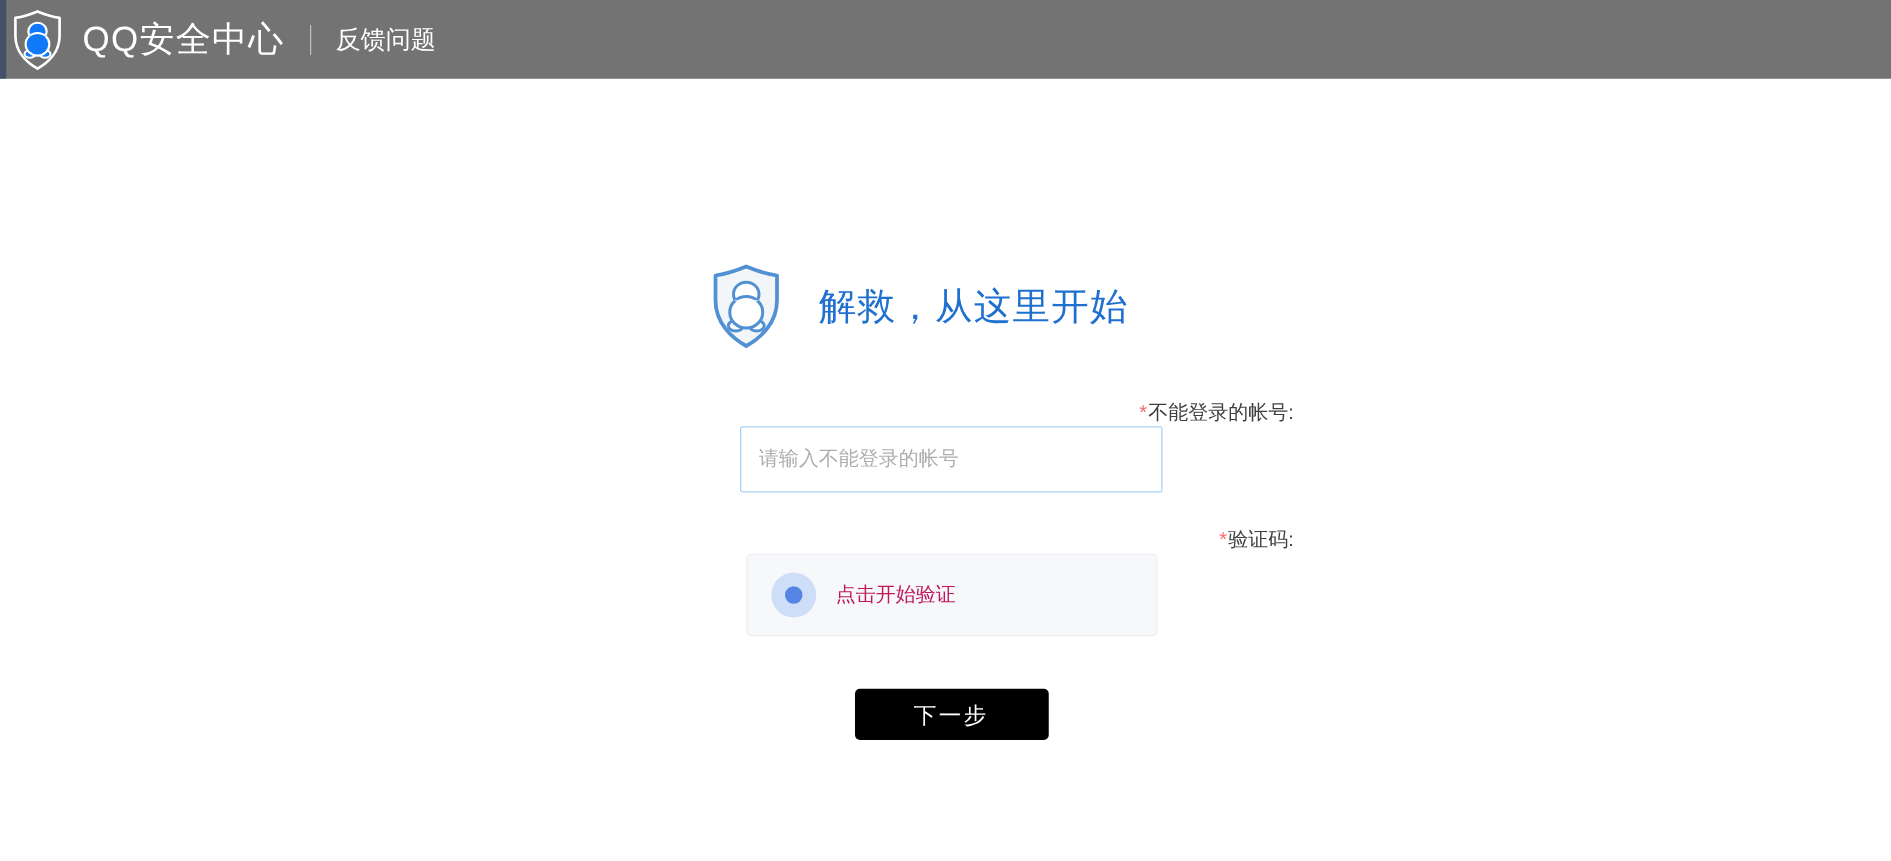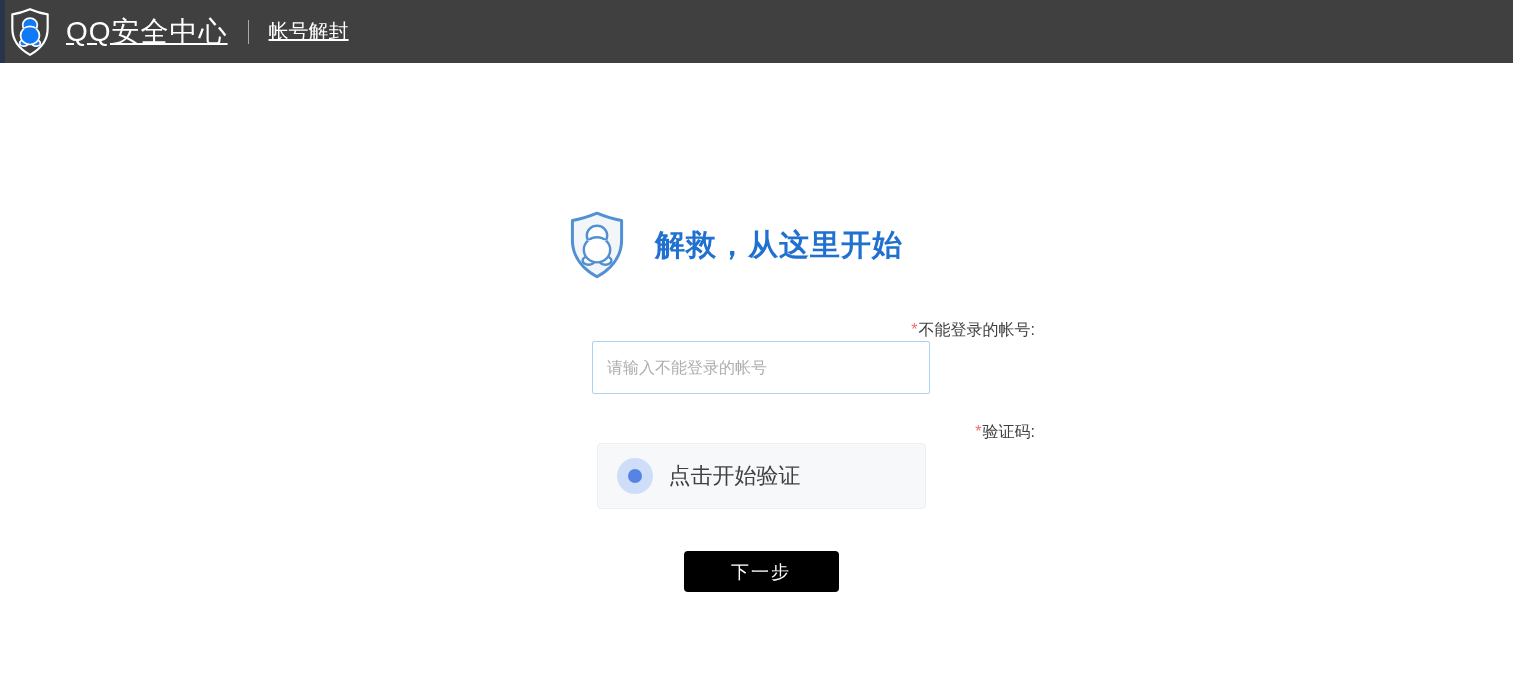--- a/index.html
+++ b/index.html
@@ -8,26 +8,25 @@
     width: 1513px; height: 689px;
     font-family: "Liberation Sans", "DejaVu Sans", sans-serif;
     overflow: hidden;
     position: relative;
   }
 
   
   .topbar {
     position: relative;
     height: 63px;
-    background: #404040;
+    background: #737373;
     display: flex;
     align-items: center;
     padding-left: 8px;
     color: #ffffff;
-    text-decoration: underline;
   }
   .win-edge {
     position: absolute; left: 0; top: 0; bottom: 0; width: 5px;
     background: rgba(10, 35, 90, 0.45);
   }
   .logo-svg { width: 44px; height: 50px; display: block; color: #ffffff;
     --shield-fill: transparent; --penguin-fill: #1079f7; }
   .brand {
     margin-left: 14px; font-size: 28px; font-weight: 400; letter-spacing: 1px;
     white-space: nowrap; cursor: pointer;
@@ -58,21 +57,21 @@
 
   
   .hero {
     margin: 144px 0 0 567px;
     display: flex; align-items: center;
   }
   .hero-shield { width: 60px; height: 76px; display: block; color: #5190d2;
     --shield-fill: #f3f6f9; --penguin-fill: #ffffff; }
   .hero-title {
     margin-left: 28px;
-    font-size: 30px; font-weight: 700; color: #1f70cf;
+    font-size: 30px; font-weight: 400; color: #1f70cf;
     letter-spacing: 1px; white-space: nowrap;
   }
 
   
   .form { margin-top: 37px; }
   .form-row { display: flex; align-items: center; flex-direction: column; }
   .row-label {
     width: 557px; text-align: right;
     font-size: 16px; color: #3f3f3f; white-space: nowrap;
   }
@@ -98,21 +97,21 @@
     display: flex; align-items: center;
     cursor: pointer;
   }
   .captcha-circle {
     margin-left: 19px;
     width: 36px; height: 36px; border-radius: 50%;
     background: #cfdef8;
     display: flex; align-items: center; justify-content: center;
   }
   .captcha-dot { width: 14px; height: 14px; border-radius: 50%; background: #5584e4; }
-  .captcha-text { margin-left: 16px; font-size: 22px; color: #404040; }
+  .captcha-text { margin-left: 16px; font-size: 16px; color: #be185d; }
 
   .row-submit { margin-top: 42px; }
   .next-btn {
     margin-left: 9px;
     width: 155px; height: 41px;
     background: #000000; border: none; border-radius: 4px;
     color: #ffffff; font-size: 18px;
     font-family: Liberation Sans, sans-serif;
     cursor: pointer;
     letter-spacing: 2px;
@@ -136,21 +135,21 @@
 
 <header class="topbar">
   <span class="win-edge"></span>
 
   <svg class="logo-svg" aria-hidden="true">
     <use href="#qq-shield"></use>
   </svg>
 
   <span class="brand">QQ安全中心</span>
   <span class="brand-divider"></span>
-  <span class="section-title">帐号解封</span>
+  <span class="section-title">反馈问题</span>
 
 </header>
 
 <main>
   <div class="hero">
     <svg class="hero-shield" aria-hidden="true">
       <use href="#qq-shield"></use>
     </svg>
     <h1 class="hero-title">解救，从这里开始</h1>
   </div>

